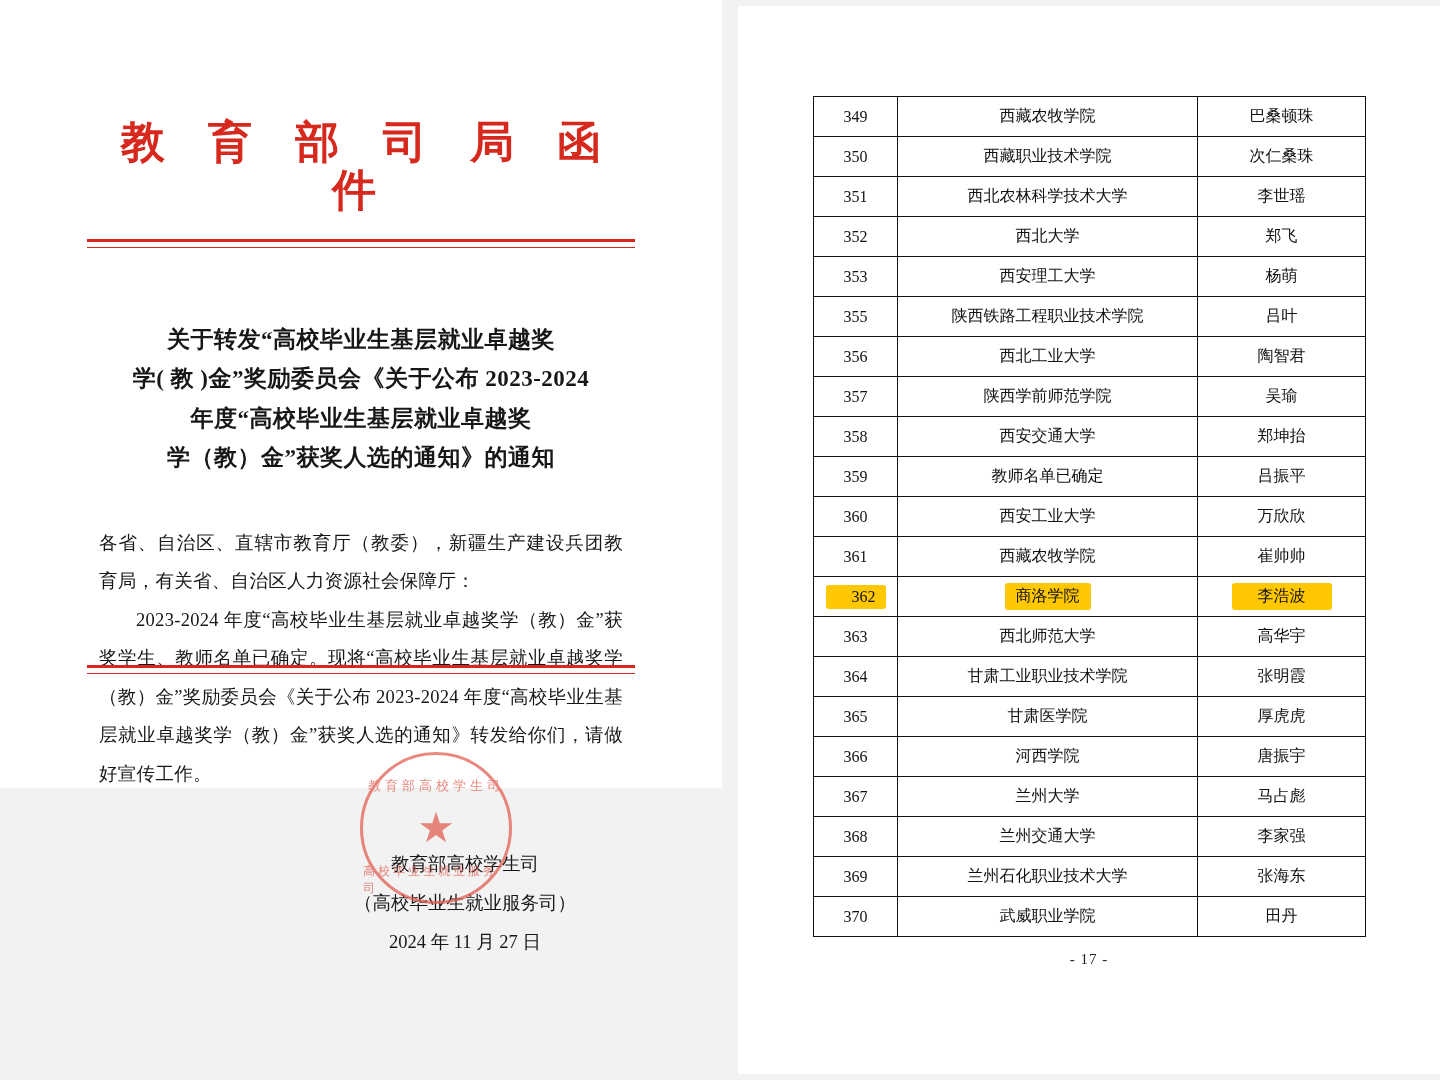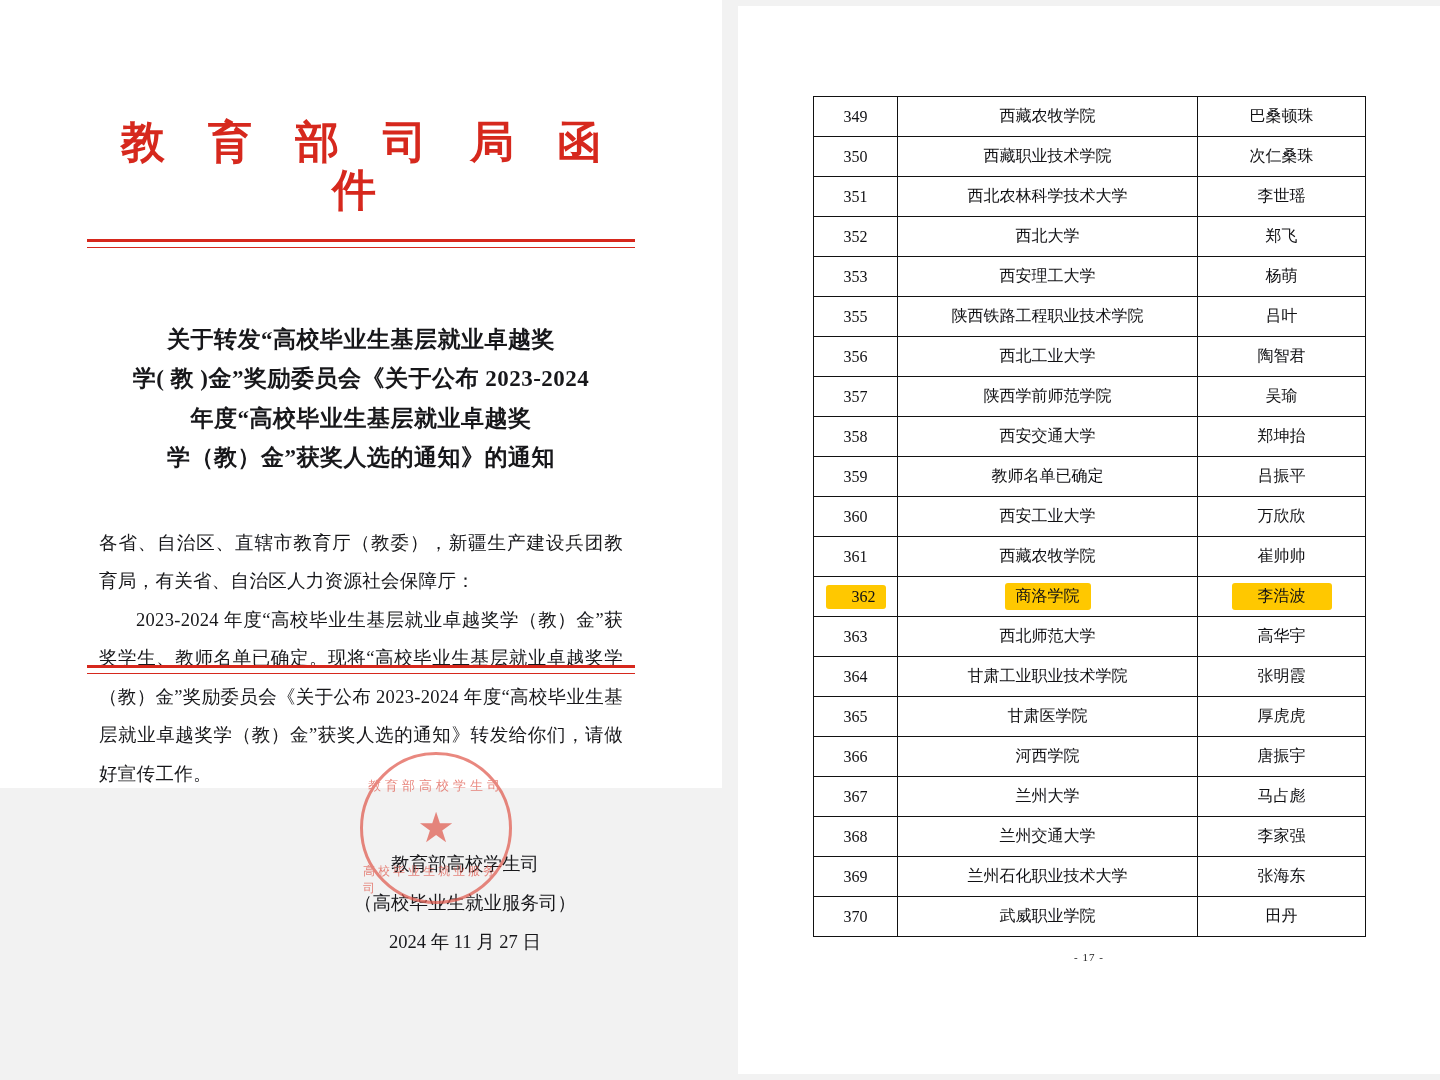--- a/index.html
+++ b/index.html
@@ -179,21 +179,21 @@
     border-radius: 3px;
     color: #111114;
   }
   tr.highlight td.col-school .hl { padding: 3px 11px; }
   tr.highlight td.col-name .hl { padding: 3px 26px; }
 
   .page-number {
     margin: 14px auto 0 auto;
     width: 552px;
     text-align: center;
-    font-size: 11px;
+    font-size: 15px;
     color: #222;
     letter-spacing: 1px;
   }
 
   
   .sheet-edge-top, .sheet-edge-bottom {
     position: absolute; left: 0; width: 100%;
     background: #f2f2f2;
   }
   .sheet-edge-top { top: 0; height: 6px; }

